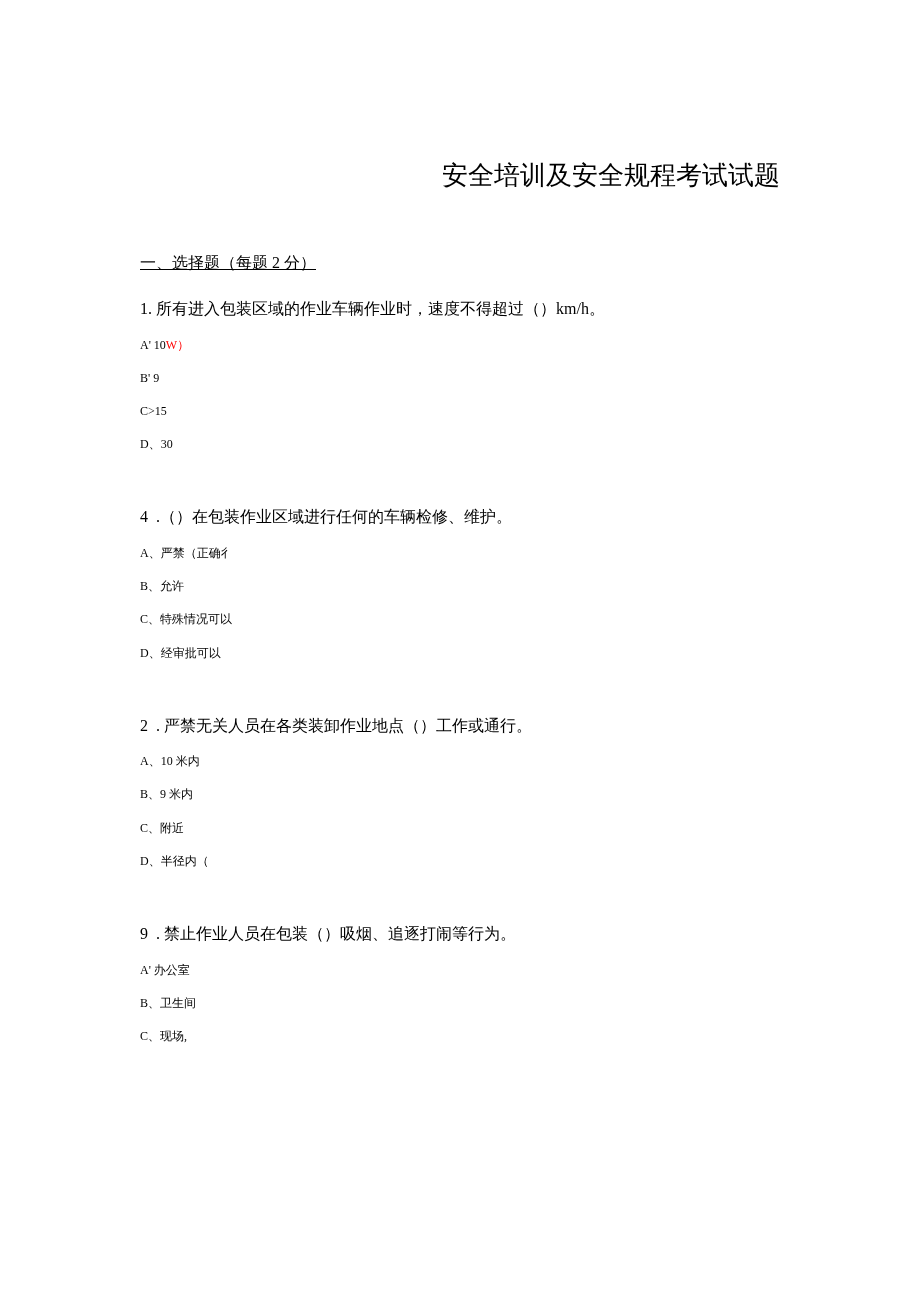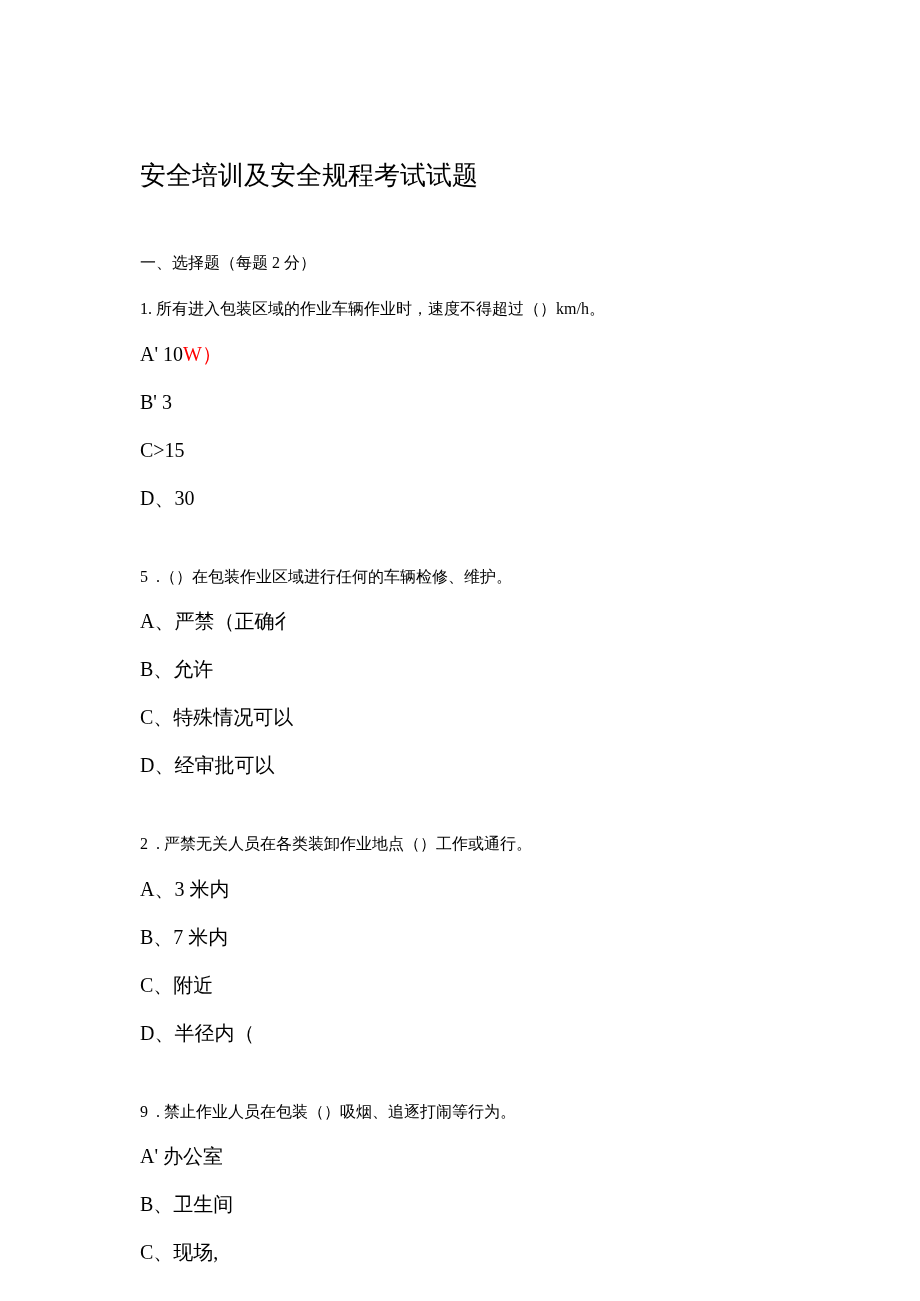--- a/index.html
+++ b/index.html
@@ -5,75 +5,75 @@
     * { margin: 0; padding: 0; box-sizing: border-box; }
     body {
       width: 920px;
       height: 1301px;
       background: #ffffff;
       font-family: "SimSun", "宋体", serif;
       color: #000000;
       padding: 158px 140px 0 140px;
     }
     .title {
-      text-align: left;
+      text-align: right;
       font-size: 26px;
       font-weight: normal;
       margin-bottom: 60px;
       font-family: "SimSun", "宋体", serif;
     }
     .section-header {
       font-size: 16px;
       margin-bottom: 22px;
+      text-decoration: underline;
     }
     .question {
       font-size: 16px;
       margin-bottom: 14px;
       line-height: 1.6;
     }
     .option {
-      font-size: 20px;
+      font-size: 12px;
       margin-bottom: 14px;
       line-height: 1.6;
-      margin-top: 16px;
     }
     .spacer {
       height: 36px;
     }
     .red {
       color: #ff0000;
     }
     .q-text { white-space: pre; }
   </style>
 </head>
 <body>
 
 <h1 class="title">安全培训及安全规程考试试题</h1>
 
 <div class="section-header">一、选择题（每题 2 分）</div>
 
 <div class="question"><span class="q-text">1. 所有进入包装区域的作业车辆作业时，速度不得超过（）km/h。</span></div>
 <div class="option"><span>A' 10</span><span class="red">W）</span></div>
-<div class="option"><span>B' 3</span></div>
+<div class="option"><span>B' 9</span></div>
 <div class="option"><span>C&gt;15</span></div>
 <div class="option"><span>D、30</span></div>
 
 <div class="spacer"></div>
 
-<div class="question"><span class="q-text">5  .（）在包装作业区域进行任何的车辆检修、维护。</span></div>
+<div class="question"><span class="q-text">4  .（）在包装作业区域进行任何的车辆检修、维护。</span></div>
 <div class="option"><span>A、严禁（正确彳</span></div>
 <div class="option"><span>B、允许</span></div>
 <div class="option"><span>C、特殊情况可以</span></div>
 <div class="option"><span>D、经审批可以</span></div>
 
 <div class="spacer"></div>
 
 <div class="question"><span class="q-text">2  . 严禁无关人员在各类装卸作业地点（）工作或通行。</span></div>
-<div class="option"><span>A、3 米内</span></div>
-<div class="option"><span>B、7 米内</span></div>
+<div class="option"><span>A、10 米内</span></div>
+<div class="option"><span>B、9 米内</span></div>
 <div class="option"><span>C、附近</span></div>
 <div class="option"><span>D、半径内（</span></div>
 
 <div class="spacer"></div>
 
 <div class="question"><span class="q-text">9  . 禁止作业人员在包装（）吸烟、追逐打闹等行为。</span></div>
 <div class="option"><span>A' 办公室</span></div>
 <div class="option"><span>B、卫生间</span></div>
 <div class="option"><span>C、现场,</span></div>
 

